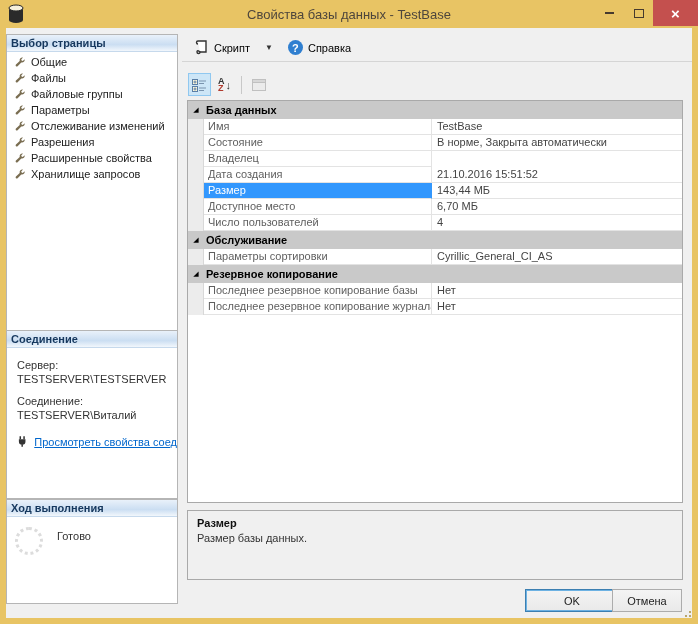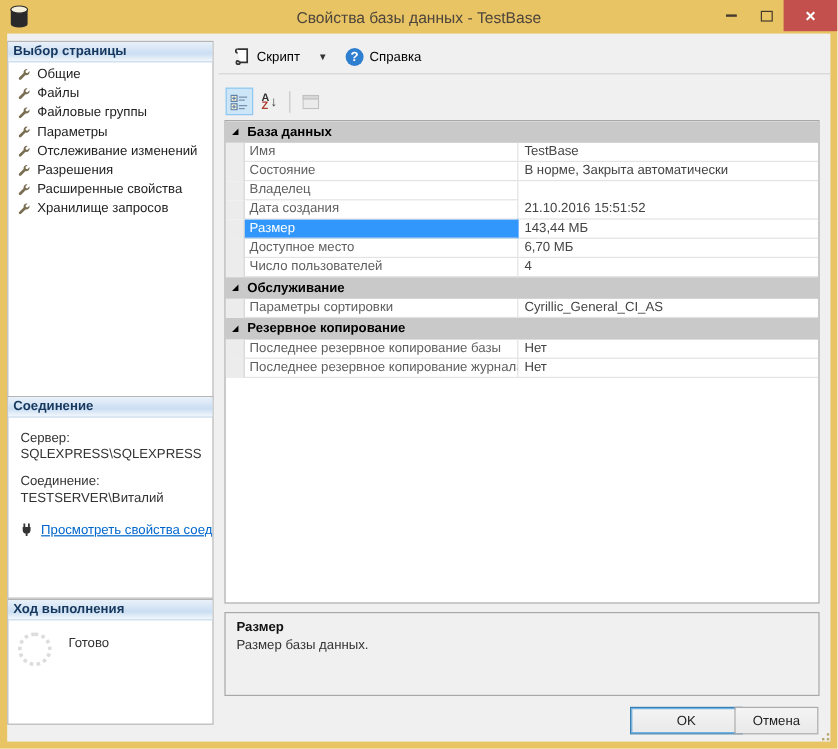--- a/index.html
+++ b/index.html
@@ -162,21 +162,21 @@
             </svg>
             <span>Хранилище запросов</span>
           </div>
         </div>
     </div>
 
     <div class="side-panel panel-conn">
       <div class="panel-header">Соединение</div>
       <div class="conn-body">
         <div class="conn-label">Сервер:</div>
-        <div class="conn-value">SQLEXPRESS\SQLEXPRESS</div>
+        <div class="conn-value">TESTSERVER\TESTSERVER</div>
         <div class="conn-label">Соединение:</div>
         <div class="conn-value">TESTSERVER\Виталий</div>
         <div class="conn-link-row">
           <svg width="13" height="13" viewBox="0 0 13 13">
             <path d="M3.5 1v3 M7.5 1v3" stroke="#333" stroke-width="1.6" fill="none"></path>
             <path d="M2 4h7v2.5a3.5 3.5 0 0 1-7 0z" fill="#333"></path>
             <path d="M5.5 9.5v2.5" stroke="#333" stroke-width="1.6"></path>
           </svg>
           <span class="conn-link">Просмотреть свойства соед</span>
         </div>

